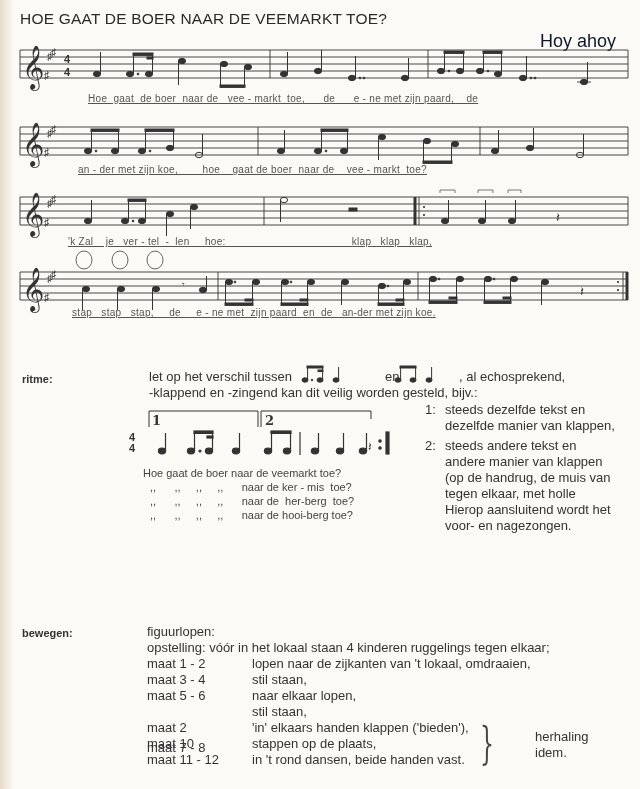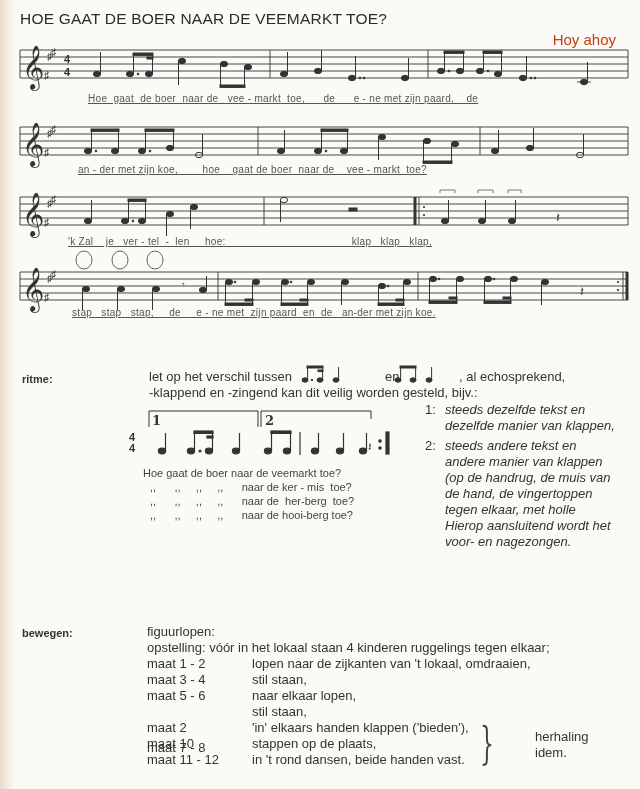--- a/index.html
+++ b/index.html
@@ -3,28 +3,28 @@
 <meta charset="utf-8">
 <style>
   html, body { margin:0; padding:0; }
   body {
     width:640px; height:789px; position:relative; overflow:hidden;
     background:#fbfaf6; color:#2a2a2a;
     font-family:"Liberation Sans", sans-serif;
   }
   .abs { position:absolute; }
   .title { left:20px; top:10px; font-size:15.5px; letter-spacing:0.2px; color:#2b2b2b; }
-  .subtitle { right:24px; top:31px; font-size:15px; color:#c2410c; }
+  .subtitle { right:24px; top:31px; font-size:18px; color:#0f172a; }
   svg.staff { position:absolute; left:0; width:640px; overflow:visible; }
   .lyr { position:absolute; font-size:10px; color:#555; white-space:pre; letter-spacing:0.3px;text-decoration:underline; }
   .label { position:absolute; font-size:11px; font-weight:bold; color:#333; }
   .txt { position:absolute; font-size:13px; color:#333; white-space:pre; line-height:16px;padding-left:19px; }
   .rv { position:absolute; font-size:11px; color:#444; white-space:pre; line-height:14px; }
   .num { position:absolute; font-size:13px; color:#333; }
-  .col { position:absolute; font-size:13px; color:#333; line-height:16px;font-style:italic; }
+  .col { position:absolute; font-size:13px; color:#333; line-height:16px; }
   .col div { white-space:pre; }
   .brace { position:absolute; font-size:44px; color:#444; font-family:"DejaVu Serif", serif; line-height:44px; transform:scaleX(0.5); transform-origin:left; }
   .edge { position:absolute; left:0; top:0; width:14px; height:789px; background:linear-gradient(90deg,#e9dcc8,#fbfaf6); }
 </style>
 </head>
 <body>
 
 <div class="edge"></div>
 
 <div class="abs title">HOE GAAT DE BOER NAAR DE VEEMARKT TOE?</div>
@@ -362,21 +362,20 @@
 <div class="num" style="left:425px;top:402px">1:</div>
 <div class="col" style="left:445px;top:402px">
   <div>steeds dezelfde tekst en</div>
   <div>dezelfde manier van klappen,</div>
 </div>
 <div class="num" style="left:425px;top:438px">2:</div>
 <div class="col" style="left:445px;top:438px">
   <div>steeds andere tekst en</div>
   <div>andere manier van klappen</div>
   <div>(op de handrug, de muis van</div>
-  <div>de hand, de vingertoppen</div>
   <div>tegen elkaar, met holle</div>
   <div>Hierop aansluitend wordt het</div>
   <div>voor- en nagezongen.</div>
 </div>
 
 <div class="label" style="left:22px;top:627px">bewegen:</div>
 <div class="txt" style="left:128px;top:624px">figuurlopen:</div>
 <div class="txt" style="left:128px;top:640px">opstelling: vóór in het lokaal staan 4 kinderen ruggelings tegen elkaar;</div>
 
 <div class="txt" style="left:128px;top:656px">maat 1 - 2</div>

